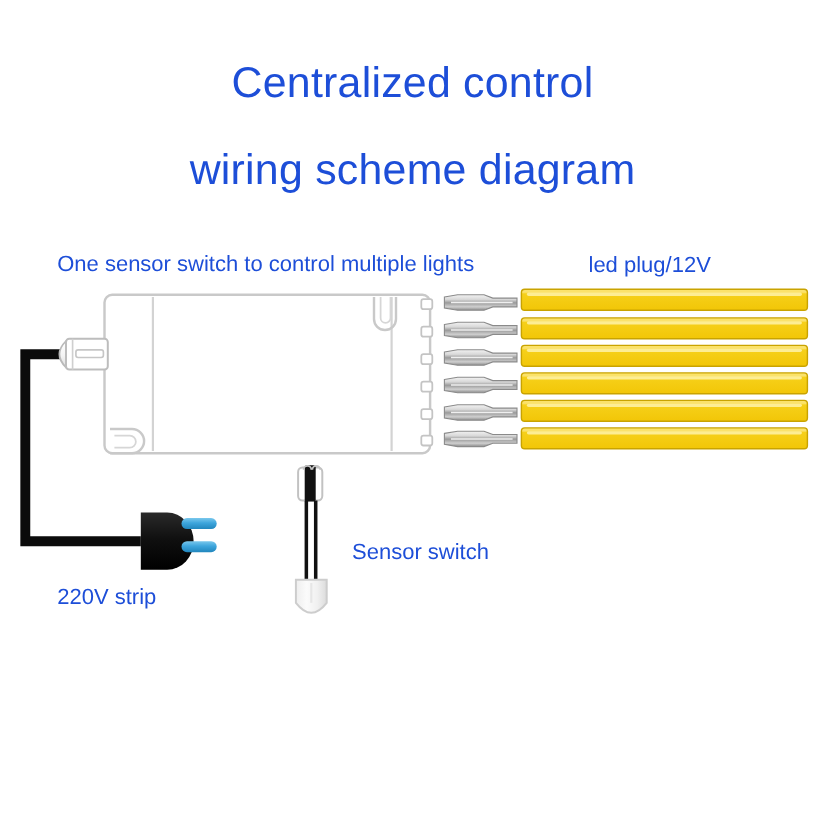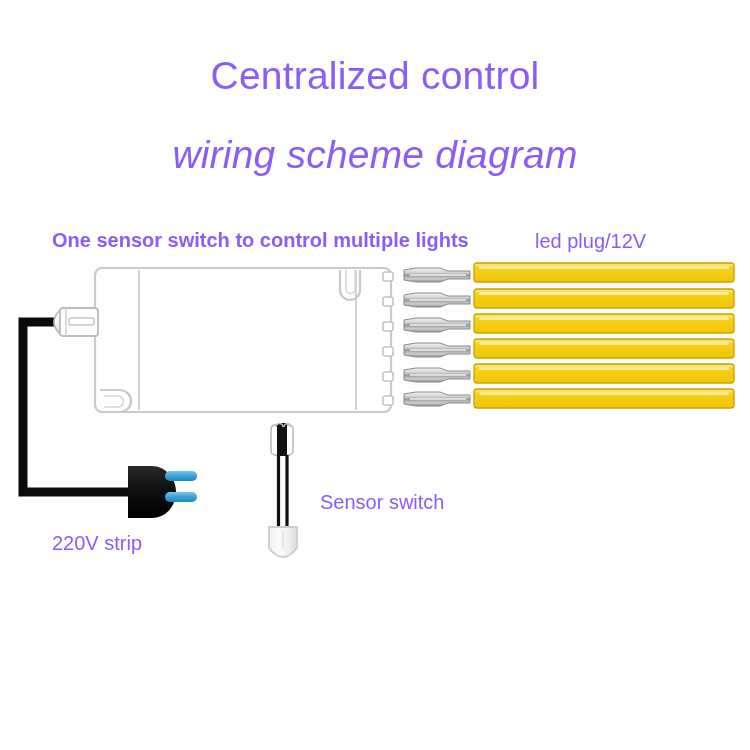--- a/index.html
+++ b/index.html
@@ -16,42 +16,40 @@
   }
   #stage {
     position: relative;
     width: 750px;
     height: 750px;
     background: #ffffff;
   }
   .txt {
     position: absolute;
     white-space: nowrap;
-    color: #8b5cf6;
+    color: #1d4ed8;
     line-height: 1;
   }
   #title-line1 {
     left: 0; top: 56px;
     width: 750px;
     text-align: center;
     font-size: 39px;
     letter-spacing: 0.2px;
   }
   #title-line2 {
     left: 0; top: 135px;
     width: 750px;
     text-align: center;
     font-size: 39px;
     letter-spacing: 0.2px;
-    font-style: italic;
   }
   #label-sensor-multi {
     left: 52px; top: 230px;
     font-size: 20px;
-    font-weight: bold;
   }
   #label-led-strip {
     left: 535px; top: 231px;
     font-size: 20px;
   }
   #label-transformer-1 {
     left: 200px; top: 313px;
     font-size: 20px;
   }
   #label-transformer-2 {

